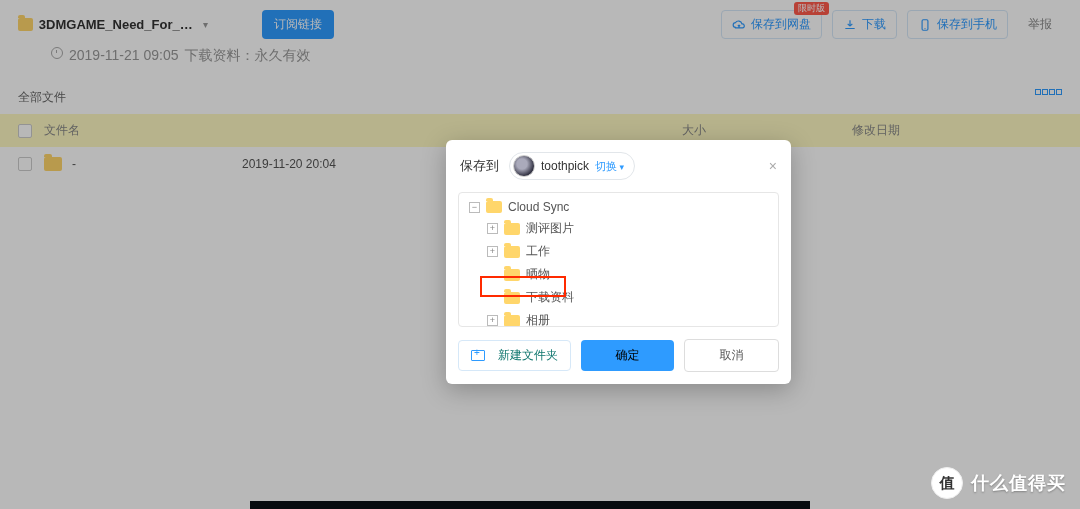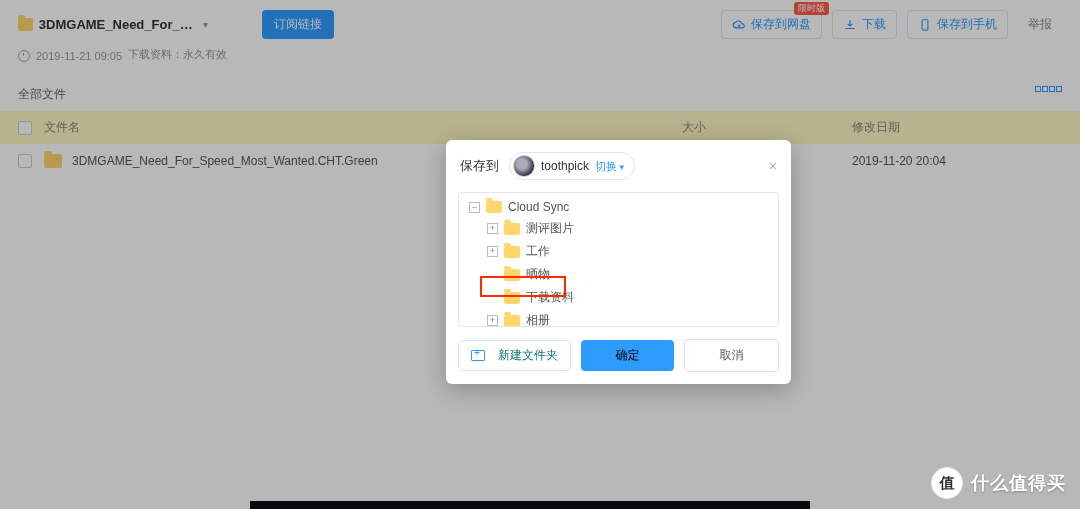--- a/index.html
+++ b/index.html
@@ -16,21 +16,21 @@
     .folder-chip .fold::before { content: ""; position: absolute; left: 0; top: -3px; width: 7px; height: 3px; background: #ffd66b; border-radius: 2px 2px 0 0; }
     .folder-chip .title { font-size: 13px; font-weight: 600; color: #333; white-space: nowrap; overflow: hidden; text-overflow: ellipsis; }
     .folder-chip .caret { margin-left: 2px; color: #999; font-size: 10px; }
     .subscribe { margin-left: 54px; background: #2e9bff; color: #fff; font-size: 12px; padding: 6px 12px; border-radius: 4px; border: none; }
     .spacer { flex: 1; }
     .hdr-actions { display: flex; gap: 10px; align-items: center; }
     .hdr-btn { border: 1px solid #d6e8f8; color: #2e9bff; background: #fff; font-size: 12px; padding: 5px 10px; border-radius: 4px; display: flex; align-items: center; gap: 5px; position: relative; }
     .hdr-btn .icn { width: 14px; height: 14px; display: inline-flex; }
     .badge { position: absolute; top: -9px; right: -8px; background: #ff5a4c; color: #fff; font-size: 9px; padding: 1px 4px; border-radius: 3px; line-height: 1.2; }
     
-    .meta-line { display: flex; align-items: flex-end; gap: 6px; padding: 0 18px 14px 18px; color: #999; font-size: 11px; }
+    .meta-line { display: flex; align-items: flex-start; gap: 6px; padding: 0 18px 14px 18px; color: #999; font-size: 14px; margin-left: 33px; }
     .clock { width: 12px; height: 12px; border: 1px solid #aaa; border-radius: 50%; position: relative; }
     .clock::after { content: ""; position: absolute; left: 4px; top: 2px; width: 1px; height: 3px; background: #aaa; }
     
     .crumb { padding: 10px 18px 8px 18px; color: #666; font-size: 12px; display: flex; }
     .view-grid { margin-left: auto; display: flex; gap: 1px; color: #2e9bff; }
     .view-grid span { width: 6px; height: 6px; border: 1px solid #2e9bff; }
     
     .thead { display: flex; padding: 8px 18px; background: #fef9c3; color: #888; font-size: 12px; align-items: center; }
     .thead .cb, .trow .cb { width: 14px; height: 14px; border: 1px solid #ccc; border-radius: 2px; margin-right: 12px; background: #fff; }
     .col-name { flex: 1; }
@@ -141,21 +141,20 @@
   <div class="thead">
     <span class="cb"></span>
     <span class="col-name">文件名</span>
     <span class="col-size">大小</span>
     <span class="col-date">修改日期</span>
   </div>
 
   <div class="trow">
     <span class="cb"></span>
     <span class="fold"></span>
-    <span class="col-name">3DMGAME_Need_For_Speed_Most_Wanted.CHT.Green</span>
     <span class="col-size">-</span>
     <span class="col-date">2019-11-20 20:04</span>
   </div>
 </div>
 
 <div class="bottom-dark"></div>
 <div class="mask"></div>
 
 <div class="modal">
   <div class="modal-hdr">

